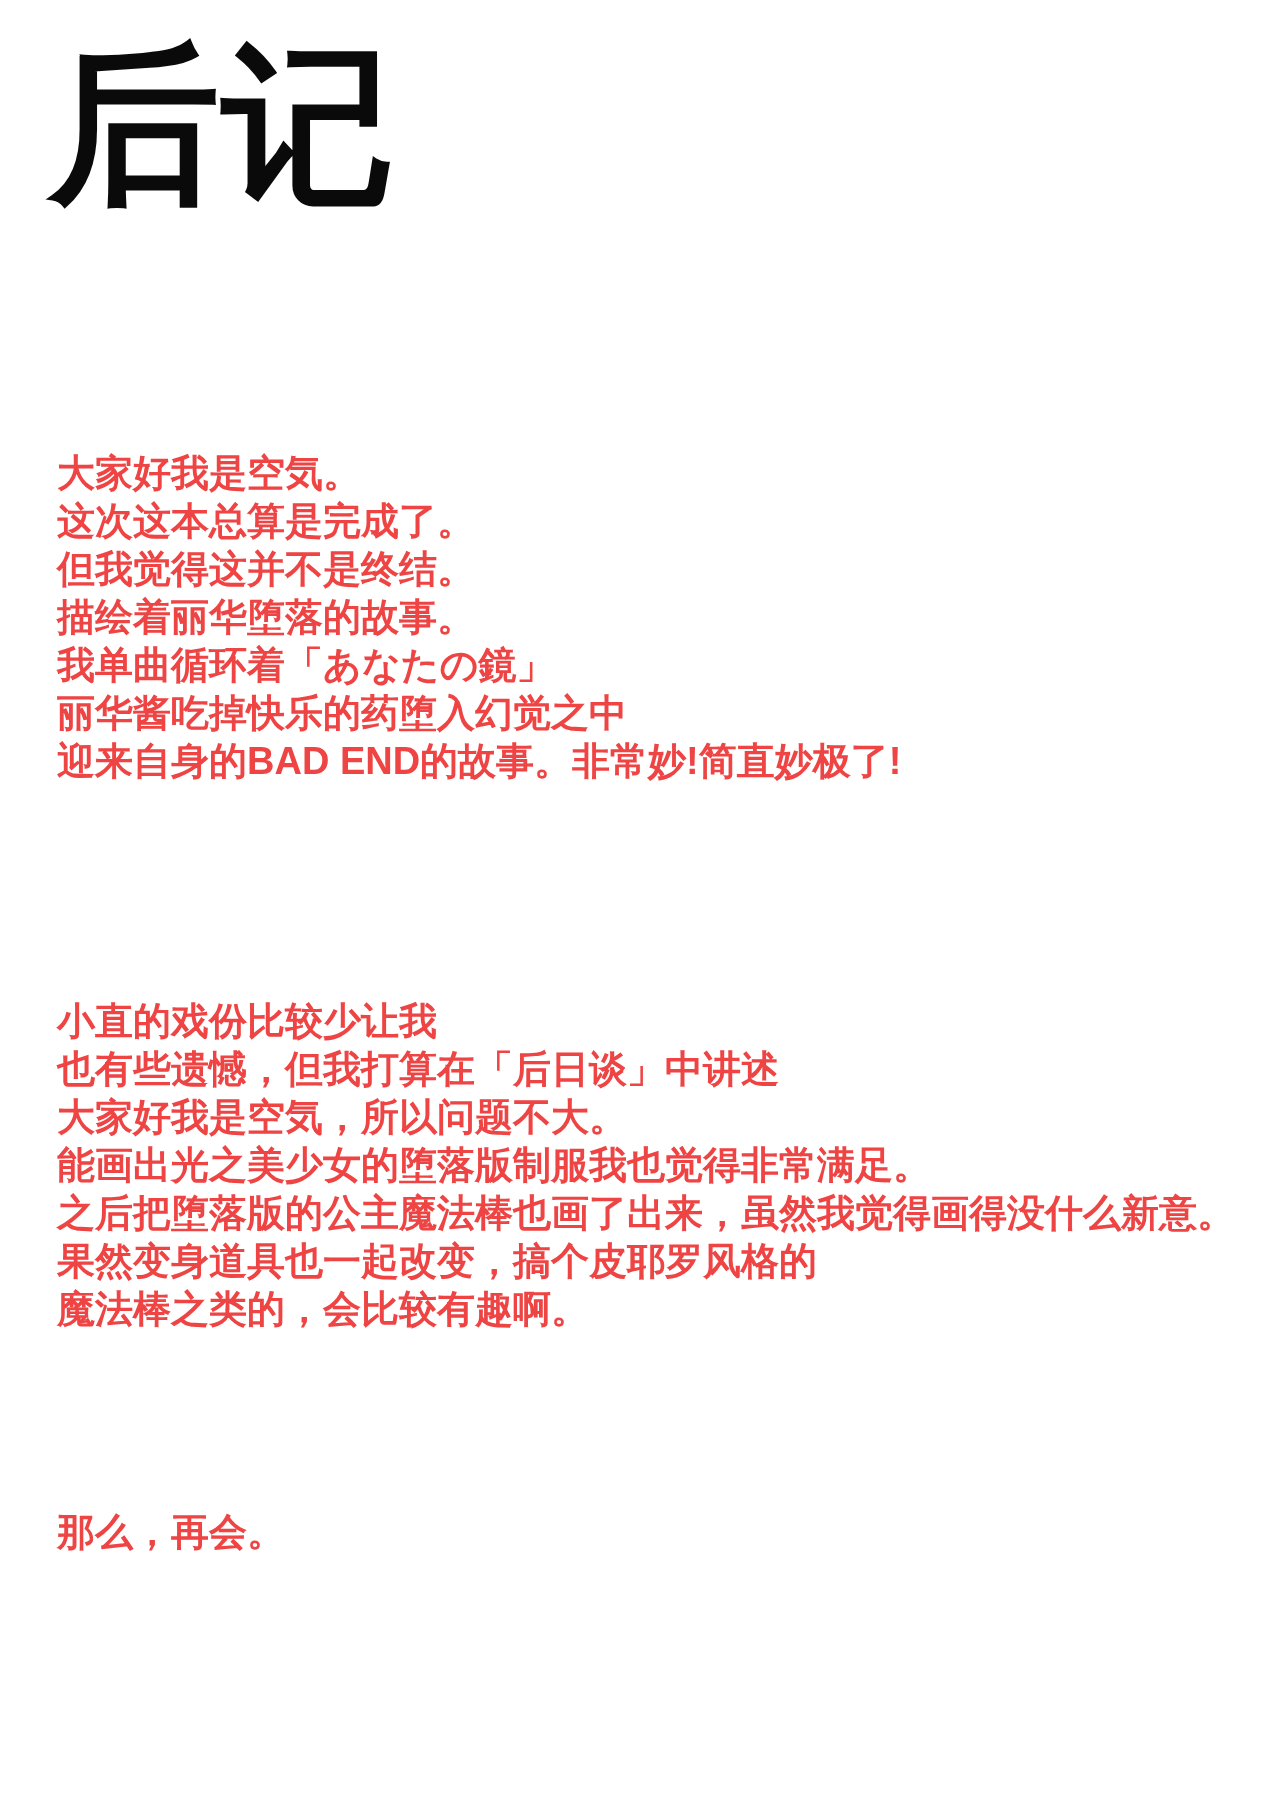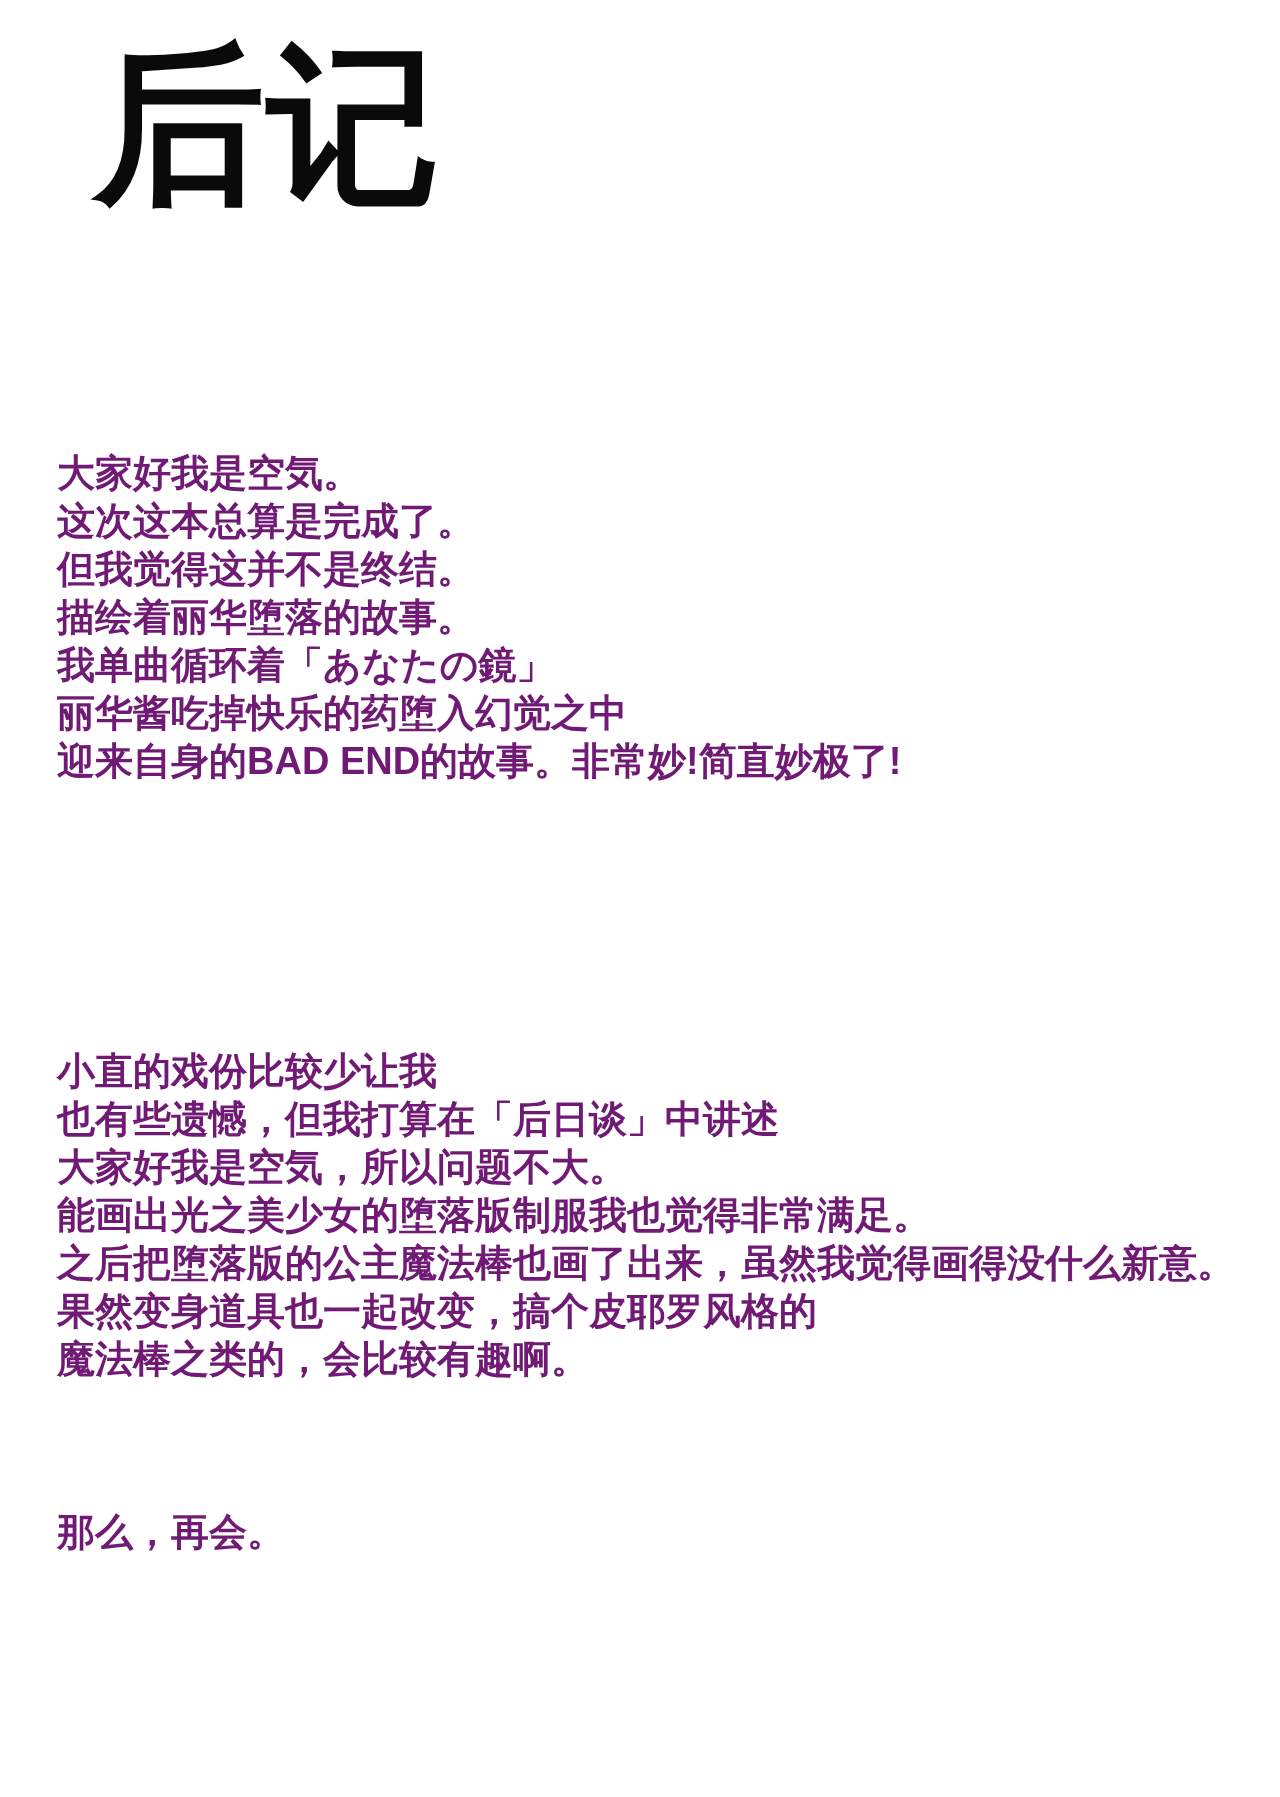--- a/index.html
+++ b/index.html
@@ -19,33 +19,32 @@
   .title {
     position: absolute;
     left: 48px;
     top: 22px;
     font-size: 172px;
     font-weight: bold;
     line-height: 1.2;
     letter-spacing: 2px;
     white-space: nowrap;
     color: #0a0a0a;
-    margin-left: 45px;
   }
   .para {
     position: absolute;
     left: 57px;
     font-size: 38px;
     font-weight: bold;
     line-height: 48px;
     white-space: nowrap;
-    color: #701a75;
+    color: #ef4444;
   }
   .para-1 { top: 449px; }
-  .para-2 { top: 1047px; }
+  .para-2 { top: 997px; }
   .closing { top: 1508px; }
   .line {
     white-space: nowrap;
   }
 </style>
 </head>
 <body>
 
 <div class="page">
 

